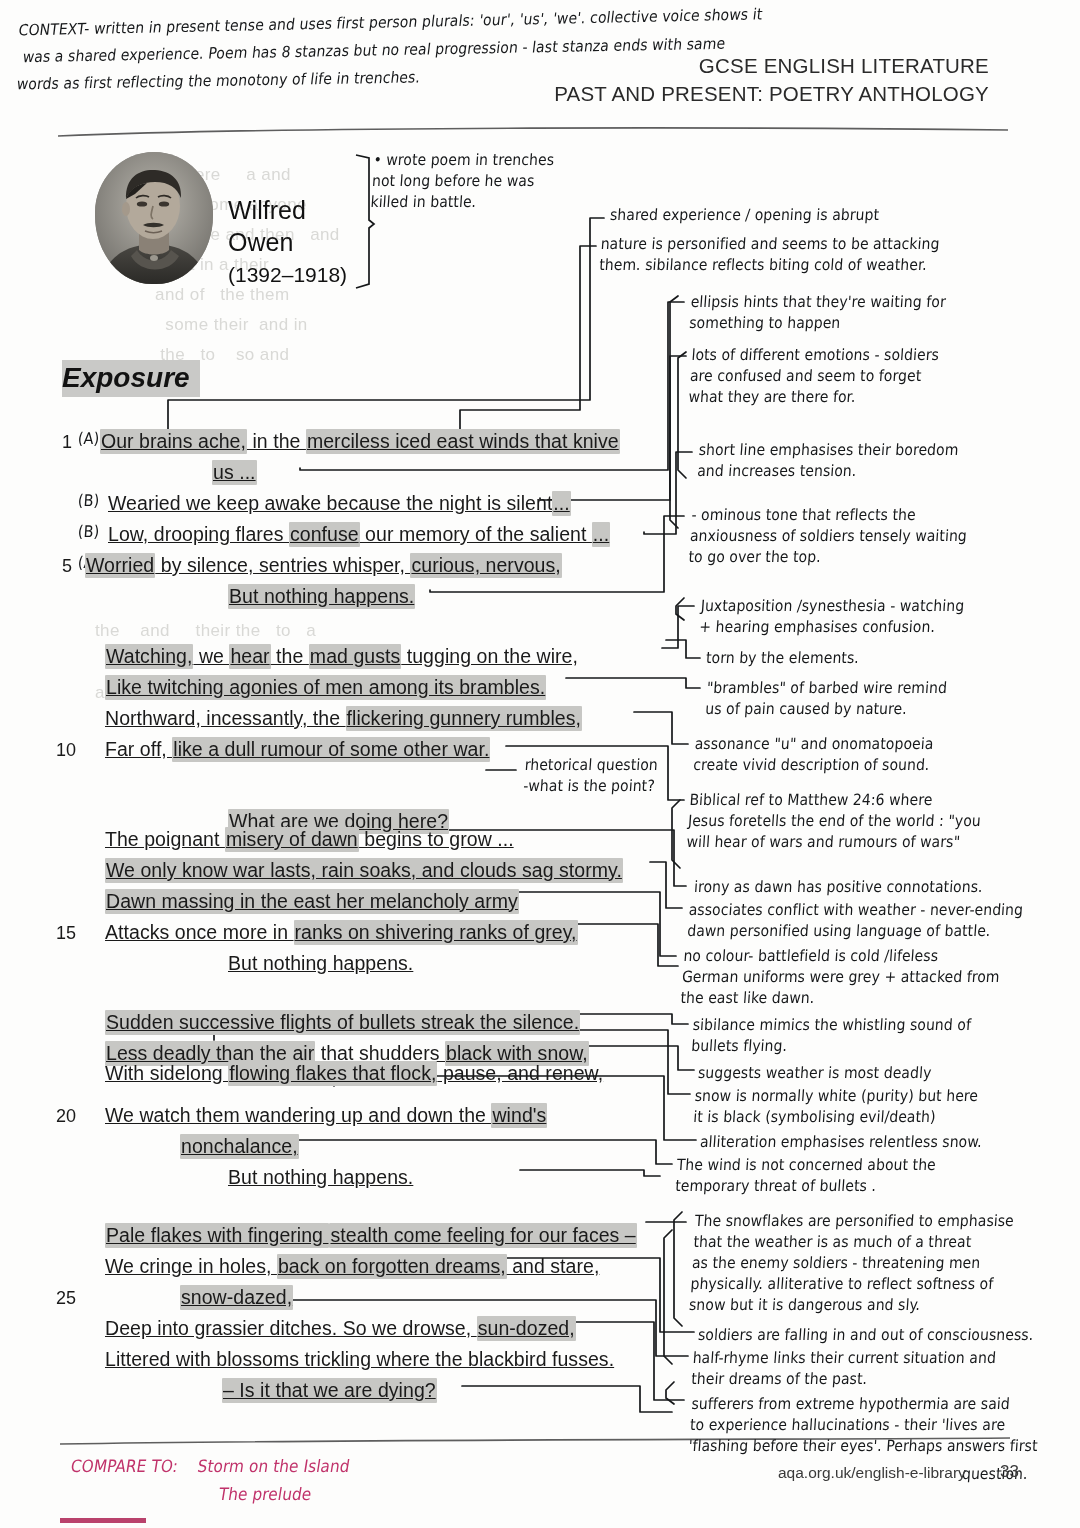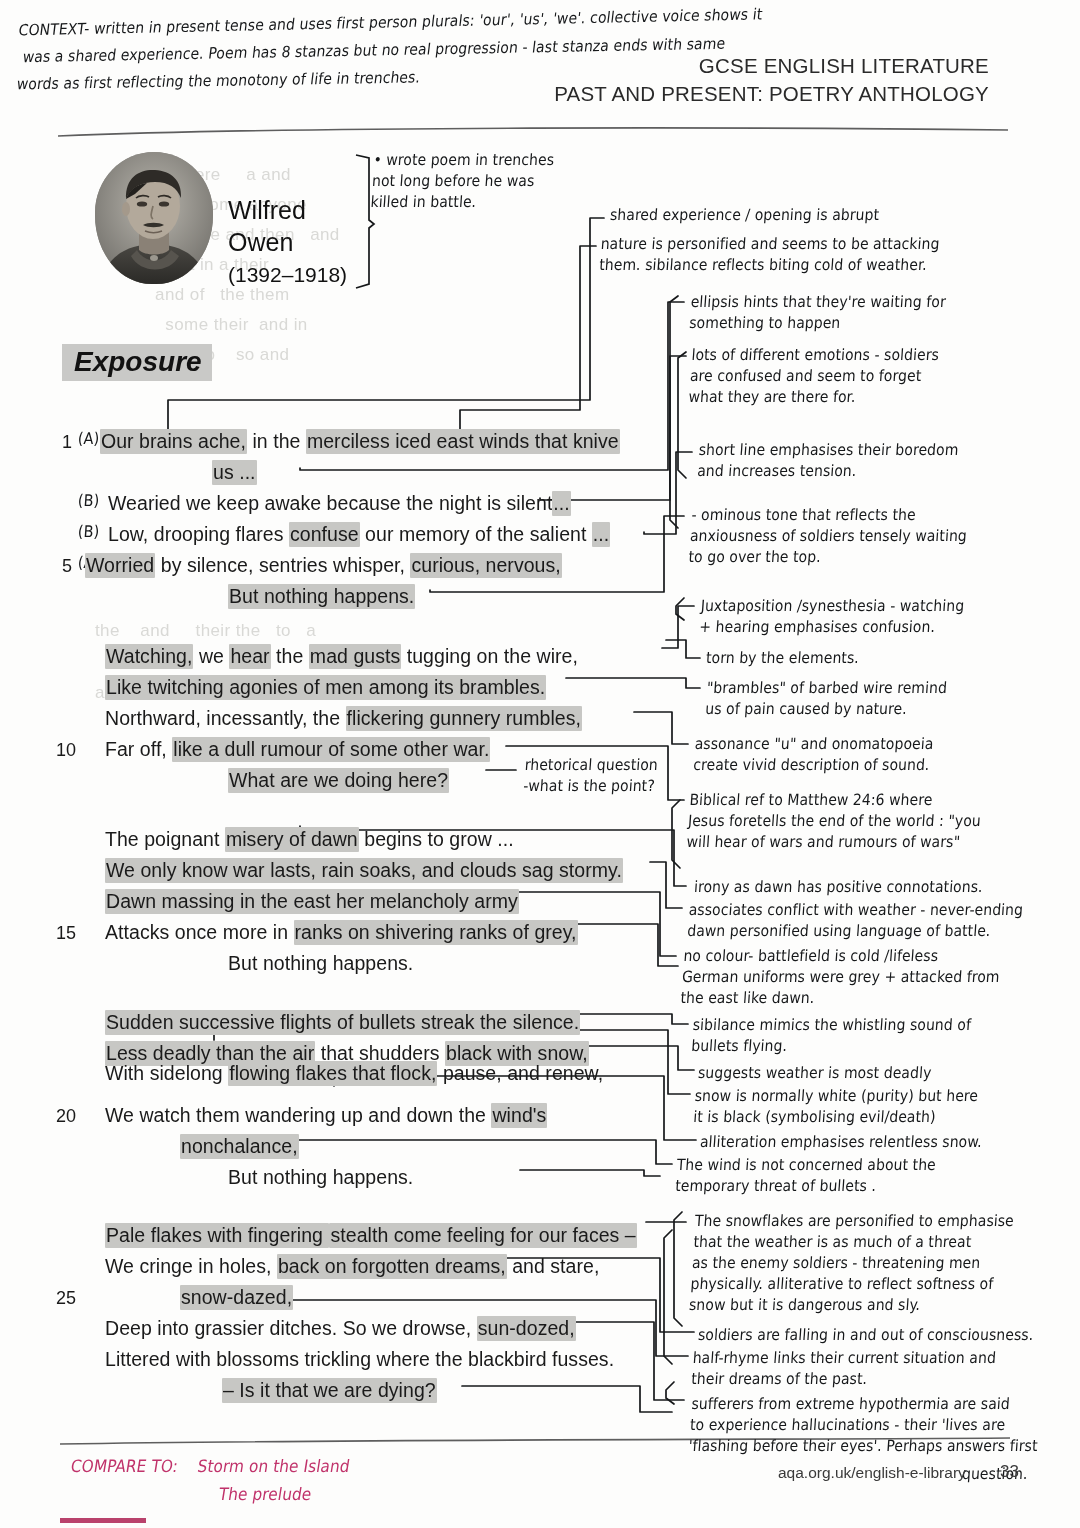--- a/index.html
+++ b/index.html
@@ -107,39 +107,40 @@
     position: absolute;
     left: 228px;
     top: 263px;
     font-size: 21px;
     color: #111;
     font-family: "Liberation Sans", sans-serif;
   }
   .poem-title {
     position: absolute;
     left: 62px;
-    top: 344px;
+    top: 360px;
     font-size: 28px;
     font-style: italic;
     font-weight: bold;
     color: #121212;
     background: #c9c9c7;
-    padding: 2px 10px 3px 12px;
+    padding: 2px 10px 3px 0;
     font-family: "Liberation Sans", sans-serif;
   }
 
   
   .poem { position: absolute; left: 0; top: 0; width: 700px; }
   .pline {
     position: absolute;
     font-family: "Liberation Sans", sans-serif;
     font-size: 19.5px;
     color: #1a1a1a;
     white-space: nowrap;
     letter-spacing: .05px;
+    text-decoration: underline;
   }
   .num {
     position: absolute;
     font-family: "Liberation Sans", sans-serif;
     font-size: 18px;
     color: #1a1a1a;
   }
   .rhyme {
     position: absolute;
     font-size: 16px;
@@ -358,21 +359,21 @@
       <div class="pline" style="left: 108px; top: 523px;"><span>Low, drooping flares </span><mark>confuse</mark><span> our memory of the salient </span><mark>...</mark></div>
       <div class="num" style="left: 62px; top: 556px;">5</div>
       <div class="rhyme hand" style="left: 78px; top: 552px;">(A)</div>
       <div class="pline" style="left: 85px; top: 554px;"><mark>Worried</mark><span> by silence, sentries whisper, </span><mark>curious, nervous,</mark></div>
       <div class="pline" style="left: 228px; top: 585px;"><mark>But nothing happens.</mark></div>
       <div class="pline" style="left: 105px; top: 645px;"><mark>Watching,</mark><span> we </span><mark>hear</mark><span> the </span><mark>mad gusts</mark><span> tugging on the wire,</span></div>
       <div class="pline" style="left: 105px; top: 676px;"><mark>Like twitching agonies of men among its brambles.</mark></div>
       <div class="pline" style="left: 105px; top: 707px;"><span>Northward, incessantly, the </span><mark>flickering gunnery rumbles,</mark></div>
       <div class="num" style="left: 56px; top: 740px;">10</div>
       <div class="pline" style="left: 105px; top: 738px;"><span>Far off, </span><mark>like a dull rumour of some other war.</mark></div>
-      <div class="pline" style="left: 228px; top: 769px;"><mark>What are we doing here?</mark></div>
+      <div class="pline" style="left: 228px; top: 810px;"><mark>What are we doing here?</mark></div>
       <div class="pline" style="left: 105px; top: 828px;"><span>The poignant </span><mark>misery of dawn</mark><span> begins to grow ...</span></div>
       <div class="pline" style="left: 105px; top: 859px;"><mark>We only know war lasts, rain soaks, and clouds sag stormy.</mark></div>
       <div class="pline" style="left: 105px; top: 890px;"><mark>Dawn massing in the east her melancholy army</mark></div>
       <div class="num" style="left: 56px; top: 923px;">15</div>
       <div class="pline" style="left: 105px; top: 921px;"><span>Attacks once more in </span><mark>ranks on shivering ranks of grey,</mark></div>
       <div class="pline" style="left: 228px; top: 952px;"><span>But nothing happens.</span></div>
       <div class="pline" style="left: 105px; top: 1011px;"><mark>Sudden successive flights of bullets streak the silence.</mark></div>
       <div class="pline" style="left: 105px; top: 1042px;"><mark>Less deadly than the air</mark><span> that shudders </span><mark>black with snow,</mark></div>
       <div class="pline" style="left: 105px; top: 1062px;"><span>With sidelong </span><mark>flowing flakes that flock,</mark><span> pause, and renew,</span></div>
       <div class="num" style="left: 56px; top: 1106px; text-align: right;">20</div>

